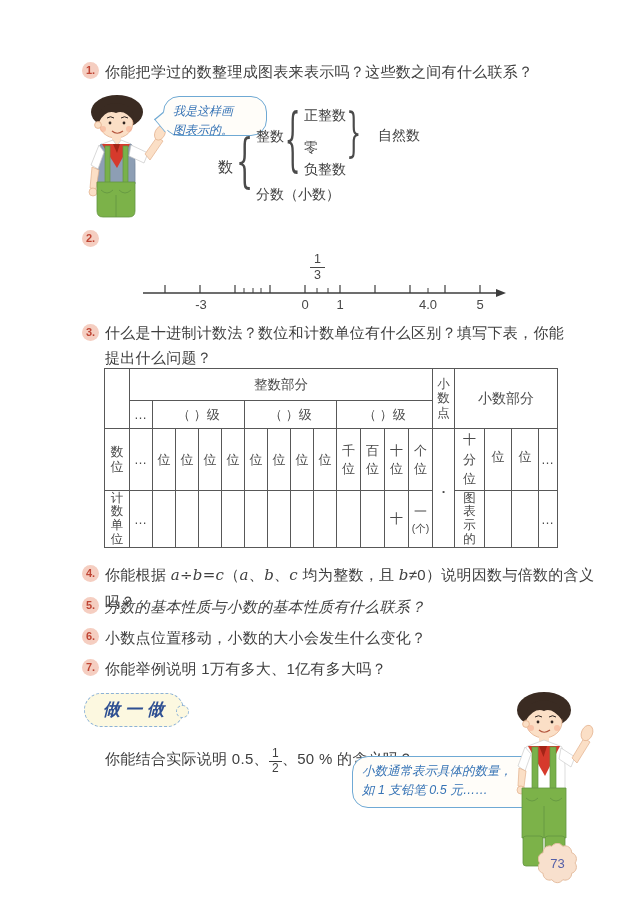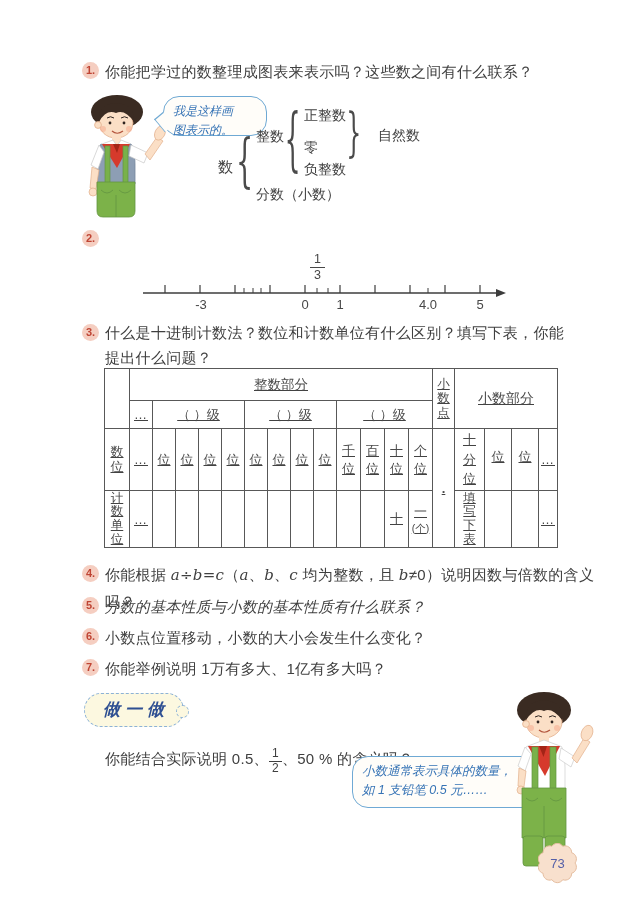--- a/index.html
+++ b/index.html
@@ -42,21 +42,21 @@
     position:absolute; font-family:"DejaVu Serif","Liberation Serif",serif;
     color:#4a4a4a; line-height:1; display:inline-block; font-weight:400;
   }
 
   
   .nl-label { position:absolute; font-size:13px; color:#474747; text-align:center; }
   .nlfrac { position:absolute; width:15px; text-align:center; font-size:12.5px; color:#474747; line-height:1.15; }
   .nlfrac .fnum { display:block; border-bottom:1.2px solid #474747; padding-bottom:1px; }
 
   
-  table.pv { border-collapse:collapse; table-layout:fixed;text-decoration:underline; }
+  table.pv { border-collapse:collapse; table-layout:fixed; }
   table.pv td {
     border:1px solid #585858; text-align:center; vertical-align:middle;
     font-size:13px; color:#4a4a4a; padding:0; overflow:hidden;
   }
   .vblock { display:block; width:1.05em; margin:0 auto; word-break:break-all; line-height:1.15; }
   .vspread { line-height:1.5; }
   .vspread4 { line-height:1.1; font-size:12.5px; }
   td.coltb { vertical-align:bottom; }
   .twochar { height:100%; display:flex; flex-direction:column; justify-content:space-between; align-items:center; padding:5px 0 4px 0; }
   .twochar span { display:block; }
@@ -322,21 +322,21 @@
             <td></td>
         <td></td>
             <td></td>
         <td></td>
             <td></td>
         <td></td>
             <td></td>
         <td class="unit-top">十</td>
         <td class="unit-top"><span>一</span><span class="one-sub">(个)</span></td>
         <td>
-              <span class="vblock vspread4">填写下表</span>
+              <span class="vblock vspread4">图表示的</span>
             </td>
         <td></td>
             <td></td>
         <td class="dots">…</td>
       </tr>
     </tbody>
       </table>
   </div>
 
   <div class="qnum" style="left:82px; top:565px;">4.</div>

